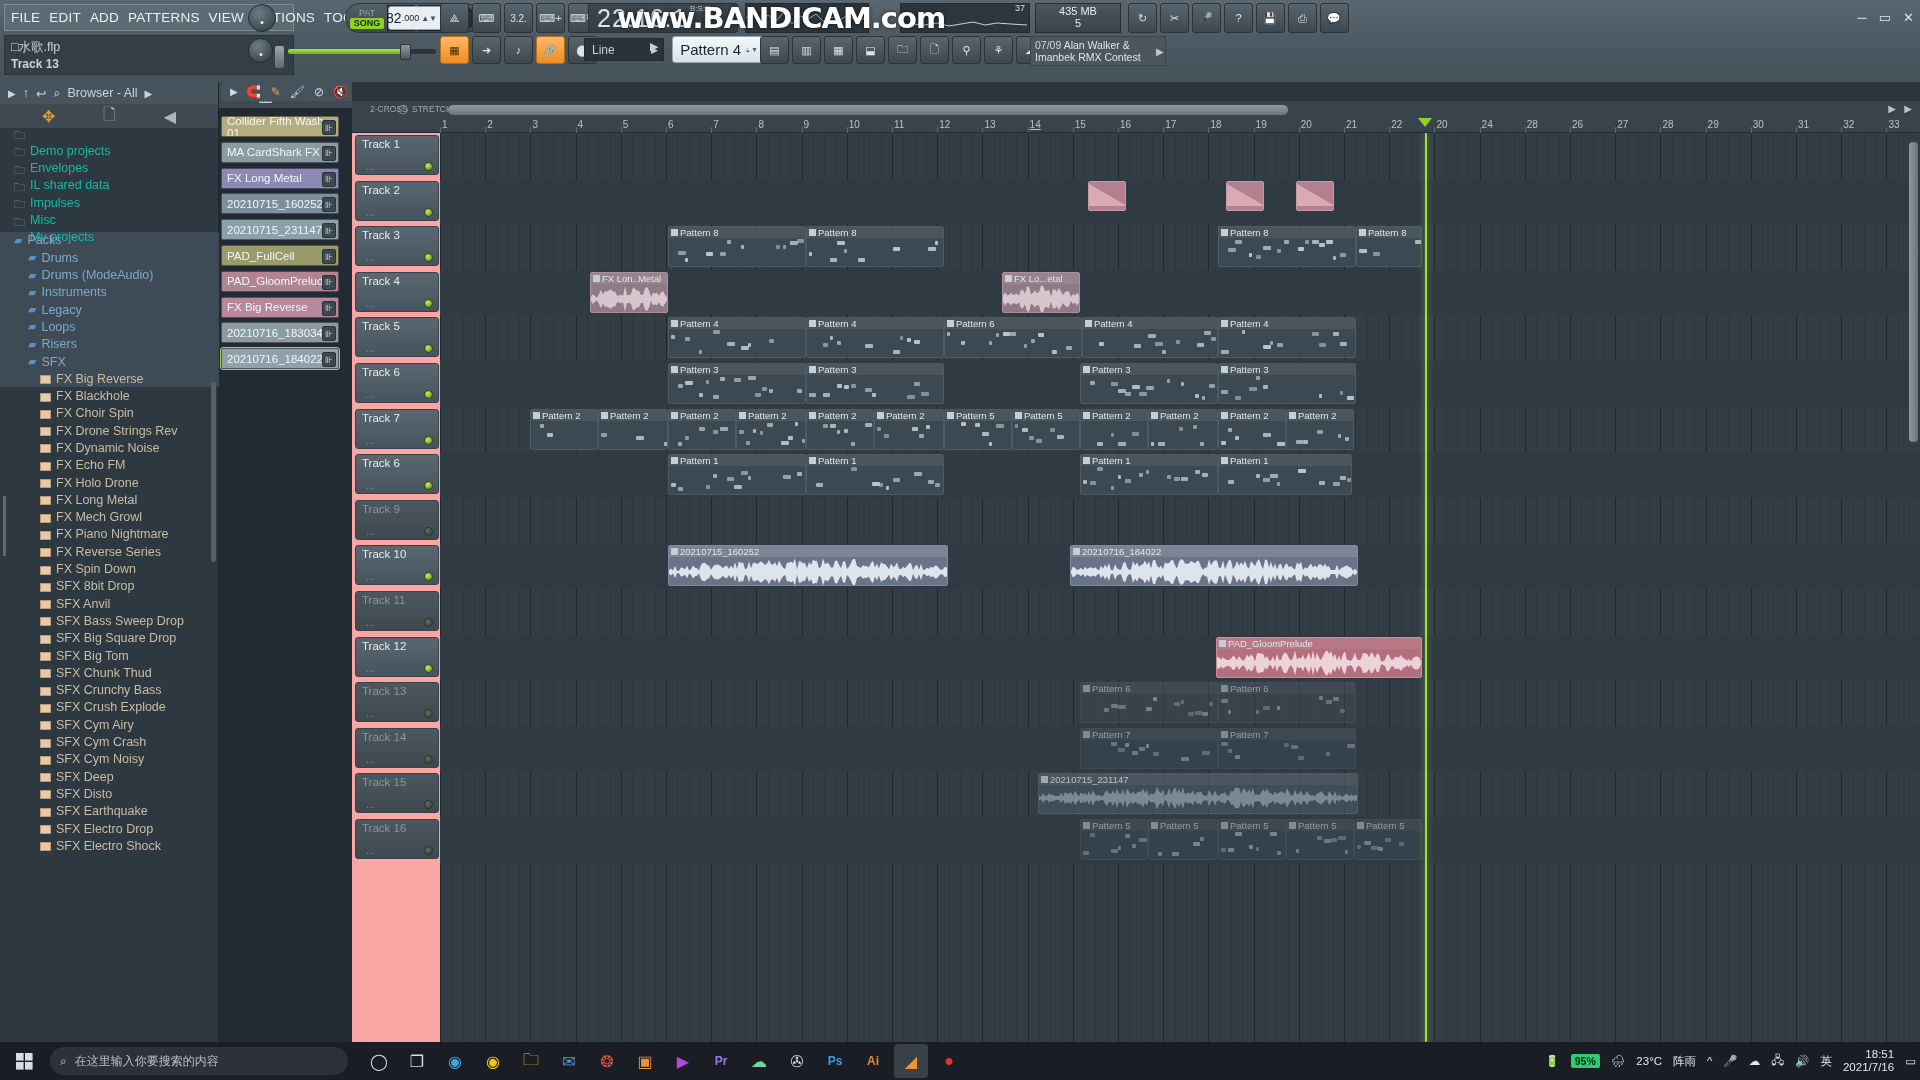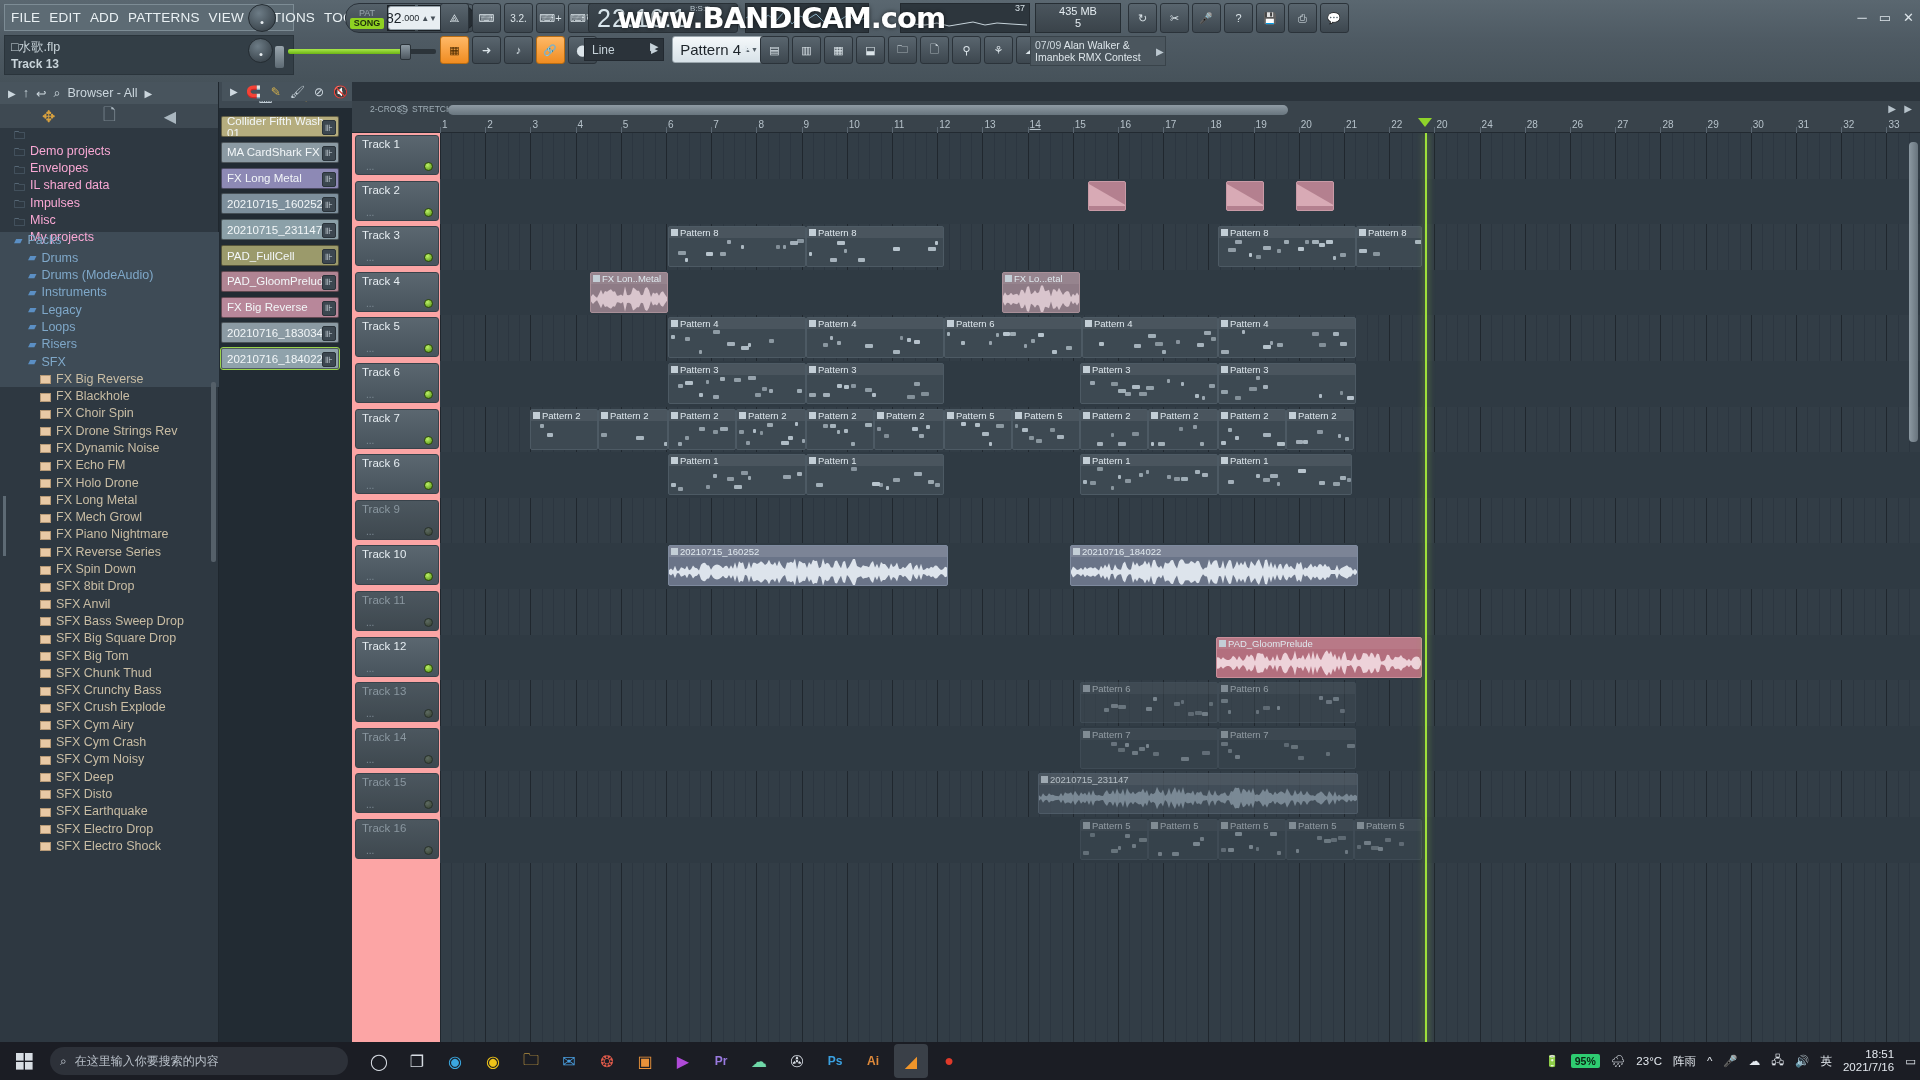--- a/index.html
+++ b/index.html
@@ -99,21 +99,21 @@
     justify-content:space-around; padding:0 18px;}
   .br-list { position:absolute; top:46px; left:0; width:219px; height:928px;
     overflow:hidden; }
   .br-item { height:17.3px; display:flex; align-items:center; padding-left:14px;
     font-size:12.5px; white-space:nowrap; }
   .br-item.sel { background:#3e4b56; }
   .br-item .ic { margin-right:5px; font-size:11px; }
   .lvl1 { padding-left:14px; }
   .lvl2 { padding-left:28px; }
   .lvl3 { padding-left:40px; }
-  .c-green { color:#f9a8d4;margin-top:28px; }
+  .c-green { color:#14b8a6;margin-top:28px; }
   .c-blue  { color:#7fa8c9; }
   .c-sand  { color:#c9bda4; }
   .icon-folder { color:#7c93a6; }
   .icon-pack { color:#5b8fc4; }
   .icon-wav { display:inline-block; width:11px; height:9px; background:#e8c9a5;
     border:1px solid #b79a77; margin-right:5px; position:relative; top:1px;}
   .br-scroll { position:absolute; right:2px; top:300px; width:5px; height:180px;
     background:#556069; border-radius:2px;}
   .br-leftbar { position:absolute; left:3px; top:414px; width:3px; height:60px;
     background:#5d6a74;}

